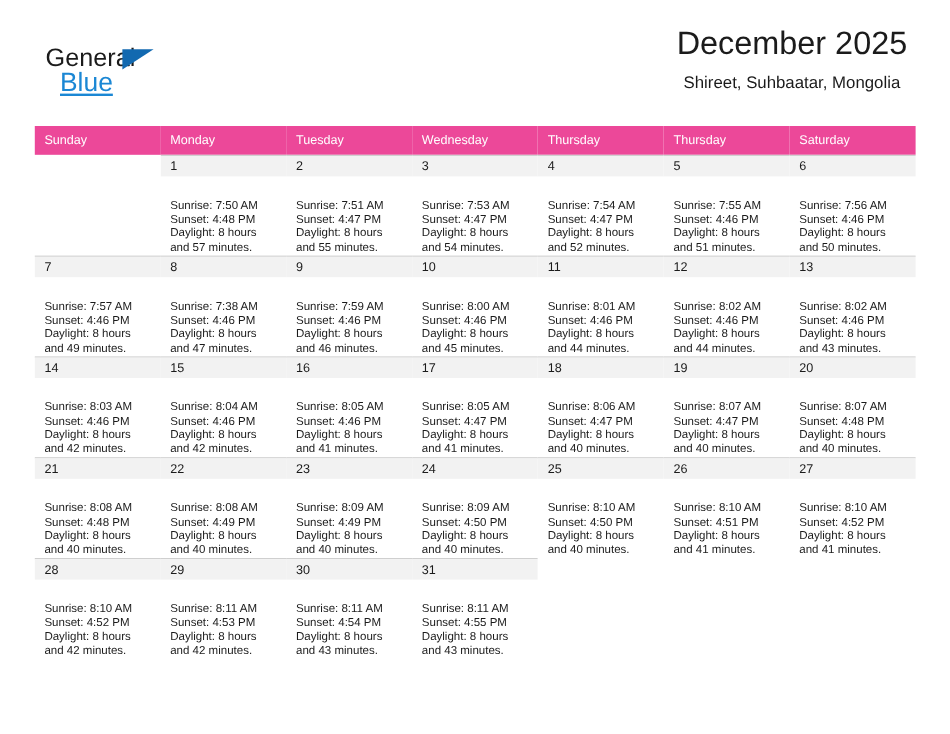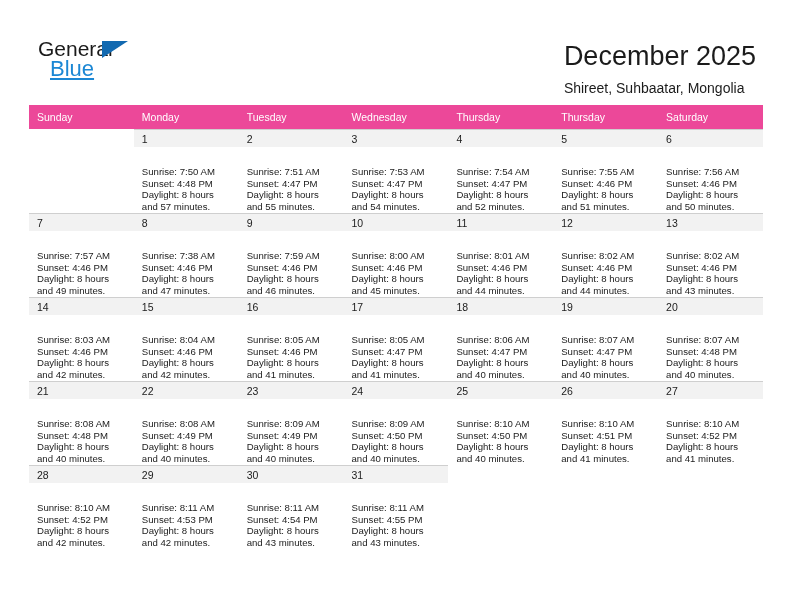--- a/index.html
+++ b/index.html
@@ -61,22 +61,22 @@
     top: 19px;
     font-size: 22px;
     color: #1b87d4;
     line-height: 24px;
     font-family: "Liberation Sans", sans-serif;
     text-decoration: underline;
   }
   .title-block {
     position: absolute;
     right: 36px;
-    top: 40px;
-    text-align: left;
+    top: 20px;
+    text-align: center;
   }
   .cal-title {
     font-size: 27px;
     color: #1b1b1b;
     line-height: 32px;
     white-space: nowrap;
   }
   .cal-subtitle {
     margin-top: 8px;
     font-size: 14px;

